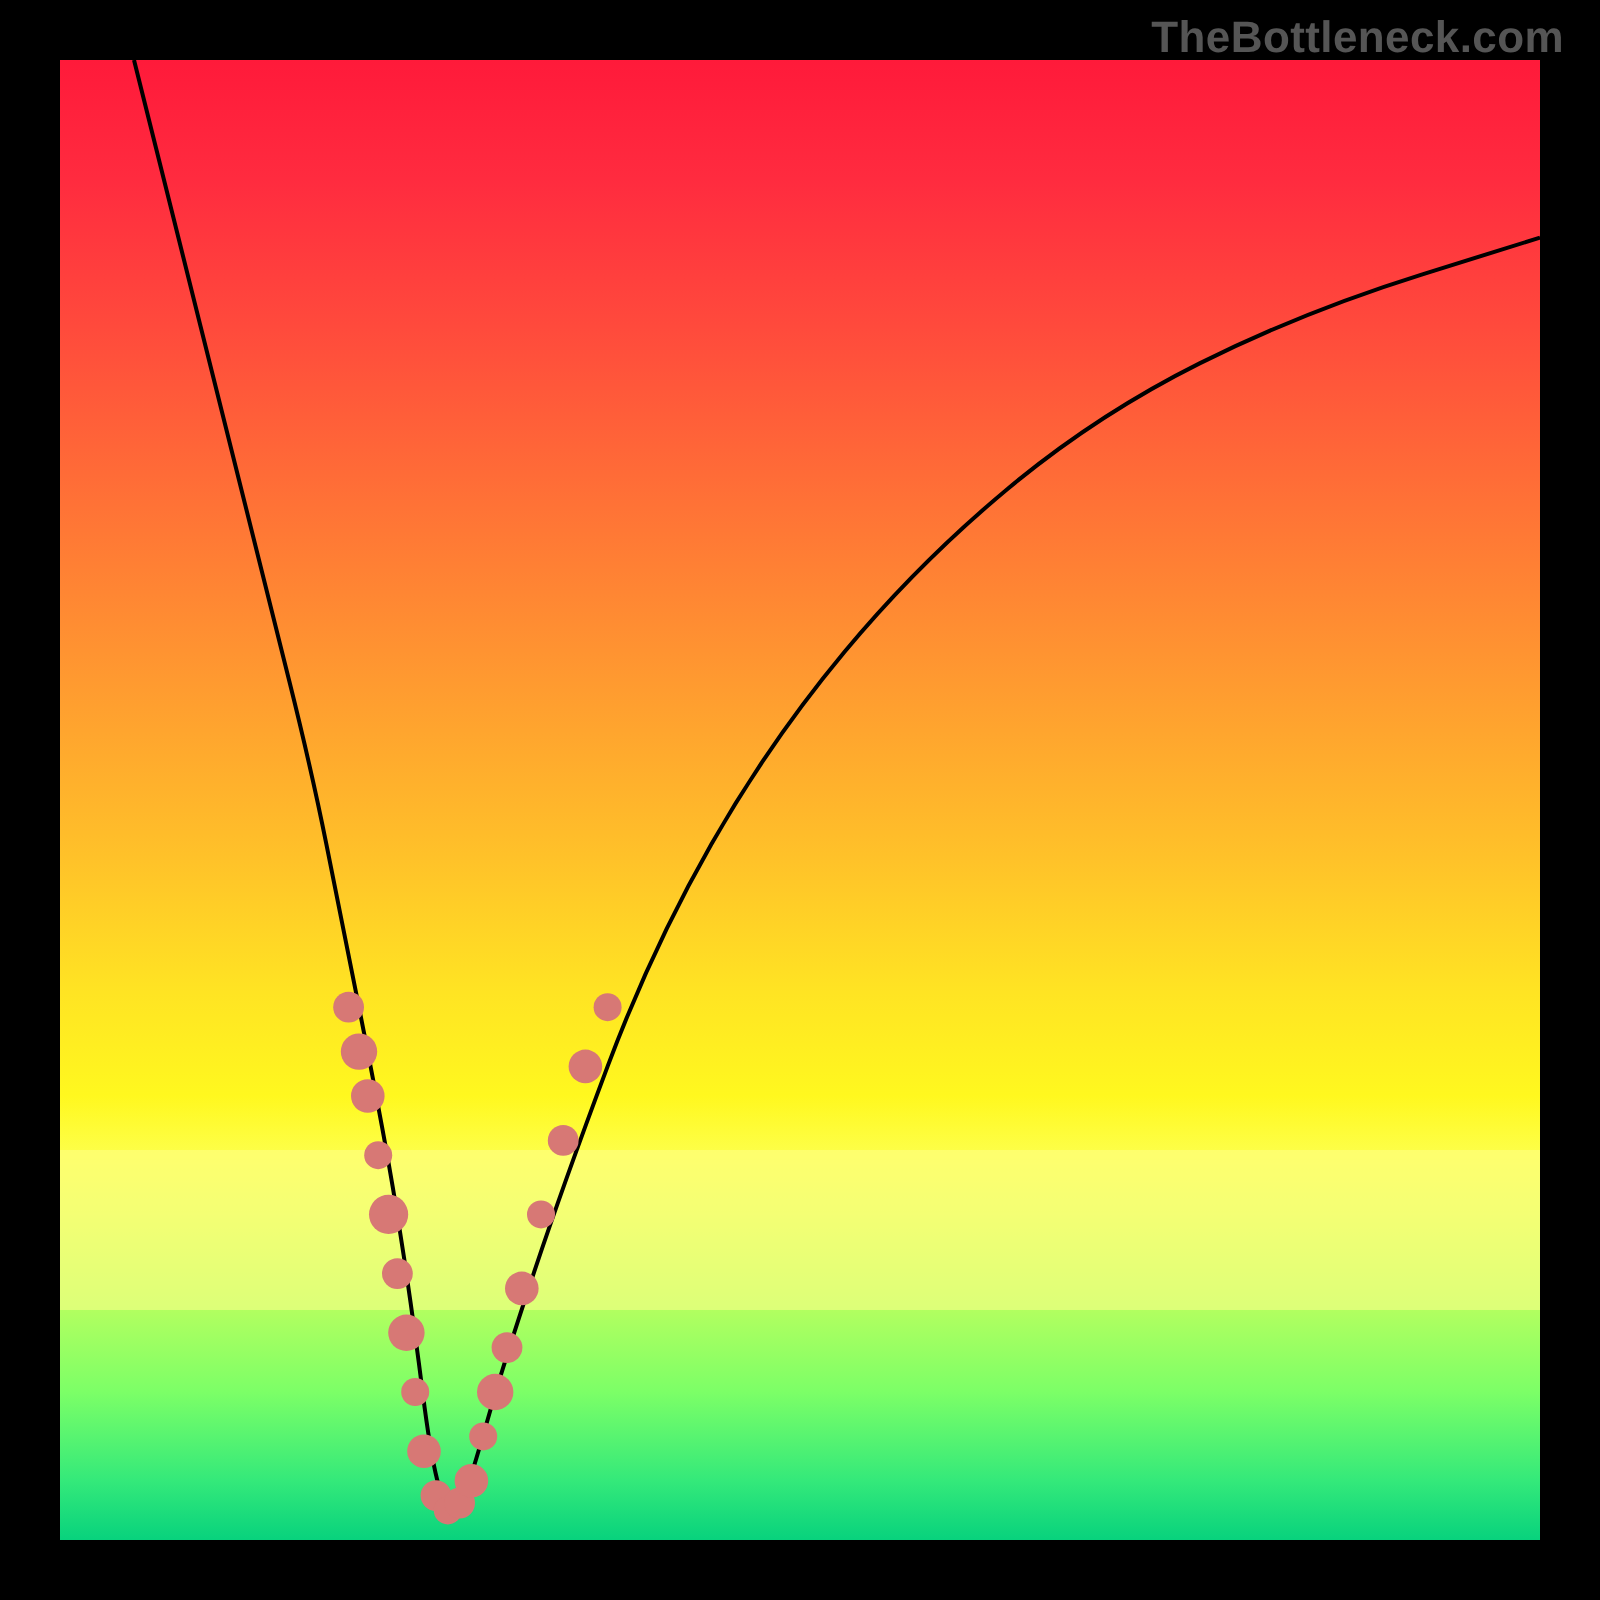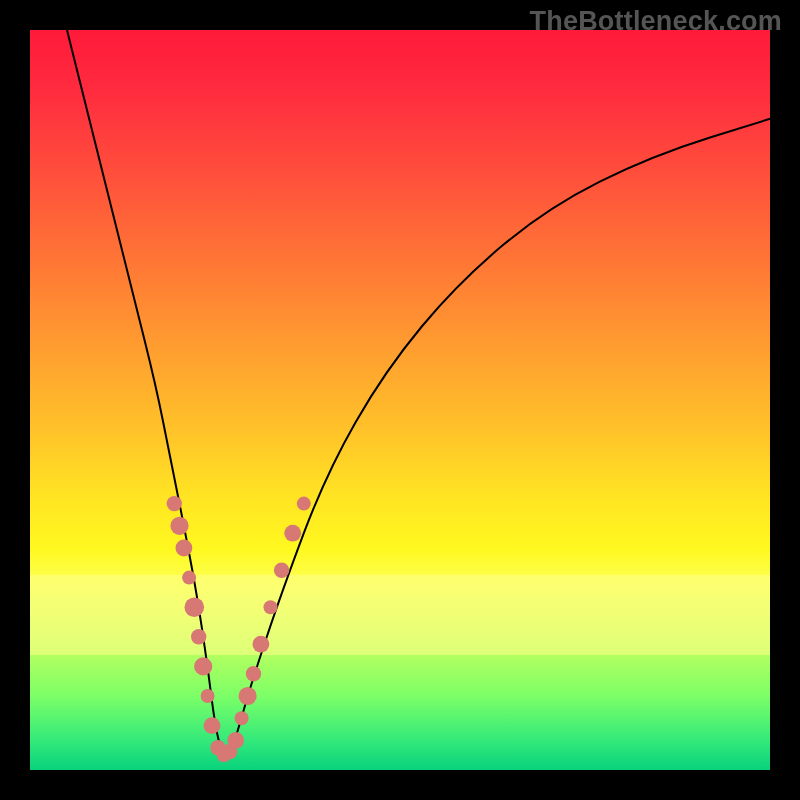--- a/index.html
+++ b/index.html
@@ -52,21 +52,21 @@
     top: 545px;
     height: 80px;
     background: rgba(255, 255, 140, 0.55);
     pointer-events: none;
   }
   .watermark {
     position: absolute;
     top: 6px;
     right: 18px;
     color: #555;
-    font-size: 27px;
+    font-size: 22px;
     font-weight: 600;
     letter-spacing: 0.2px;
     user-select: none;
   }
   svg.curve {
     position: absolute;
     left: 0;
     top: 0;
     width: 740px;
     height: 740px;

